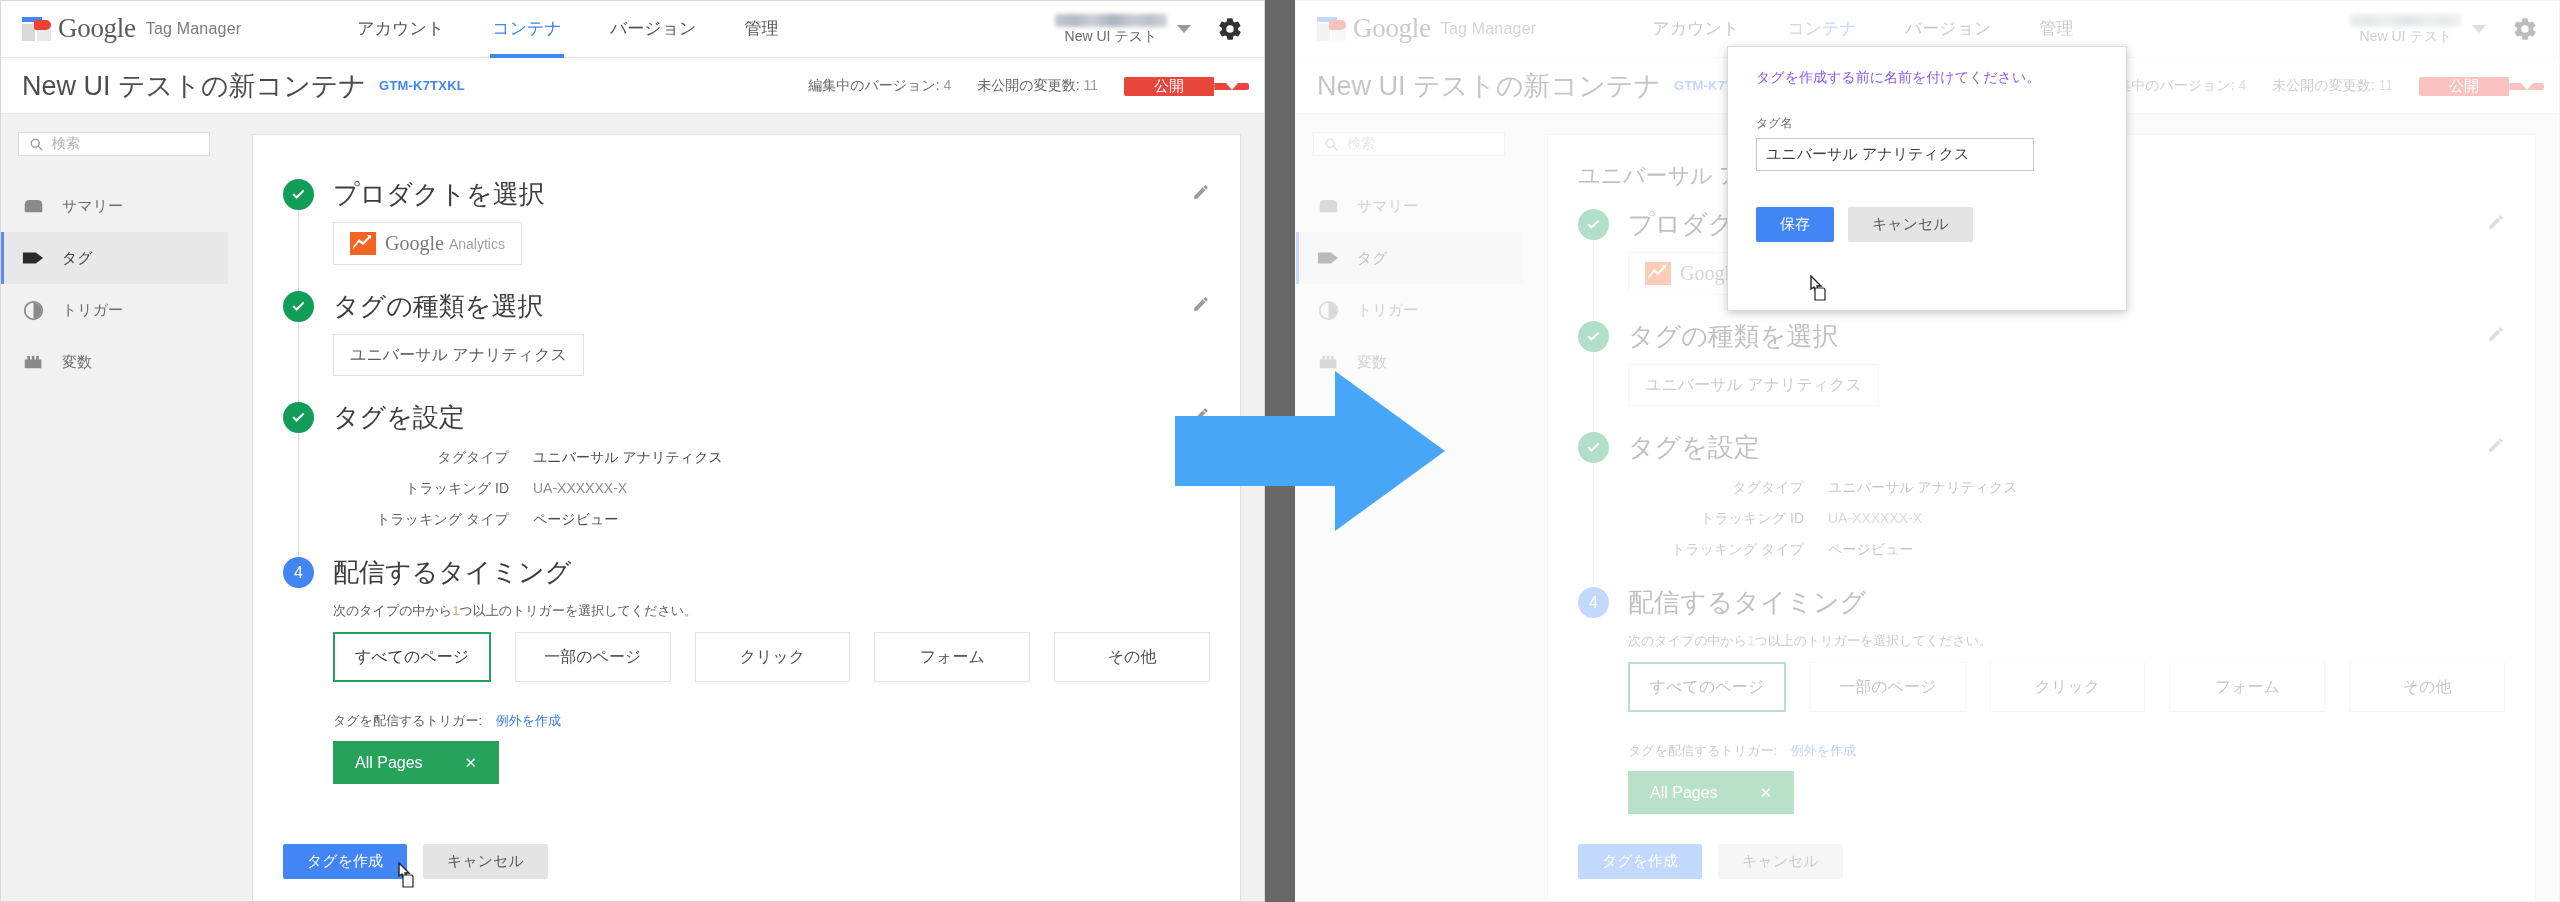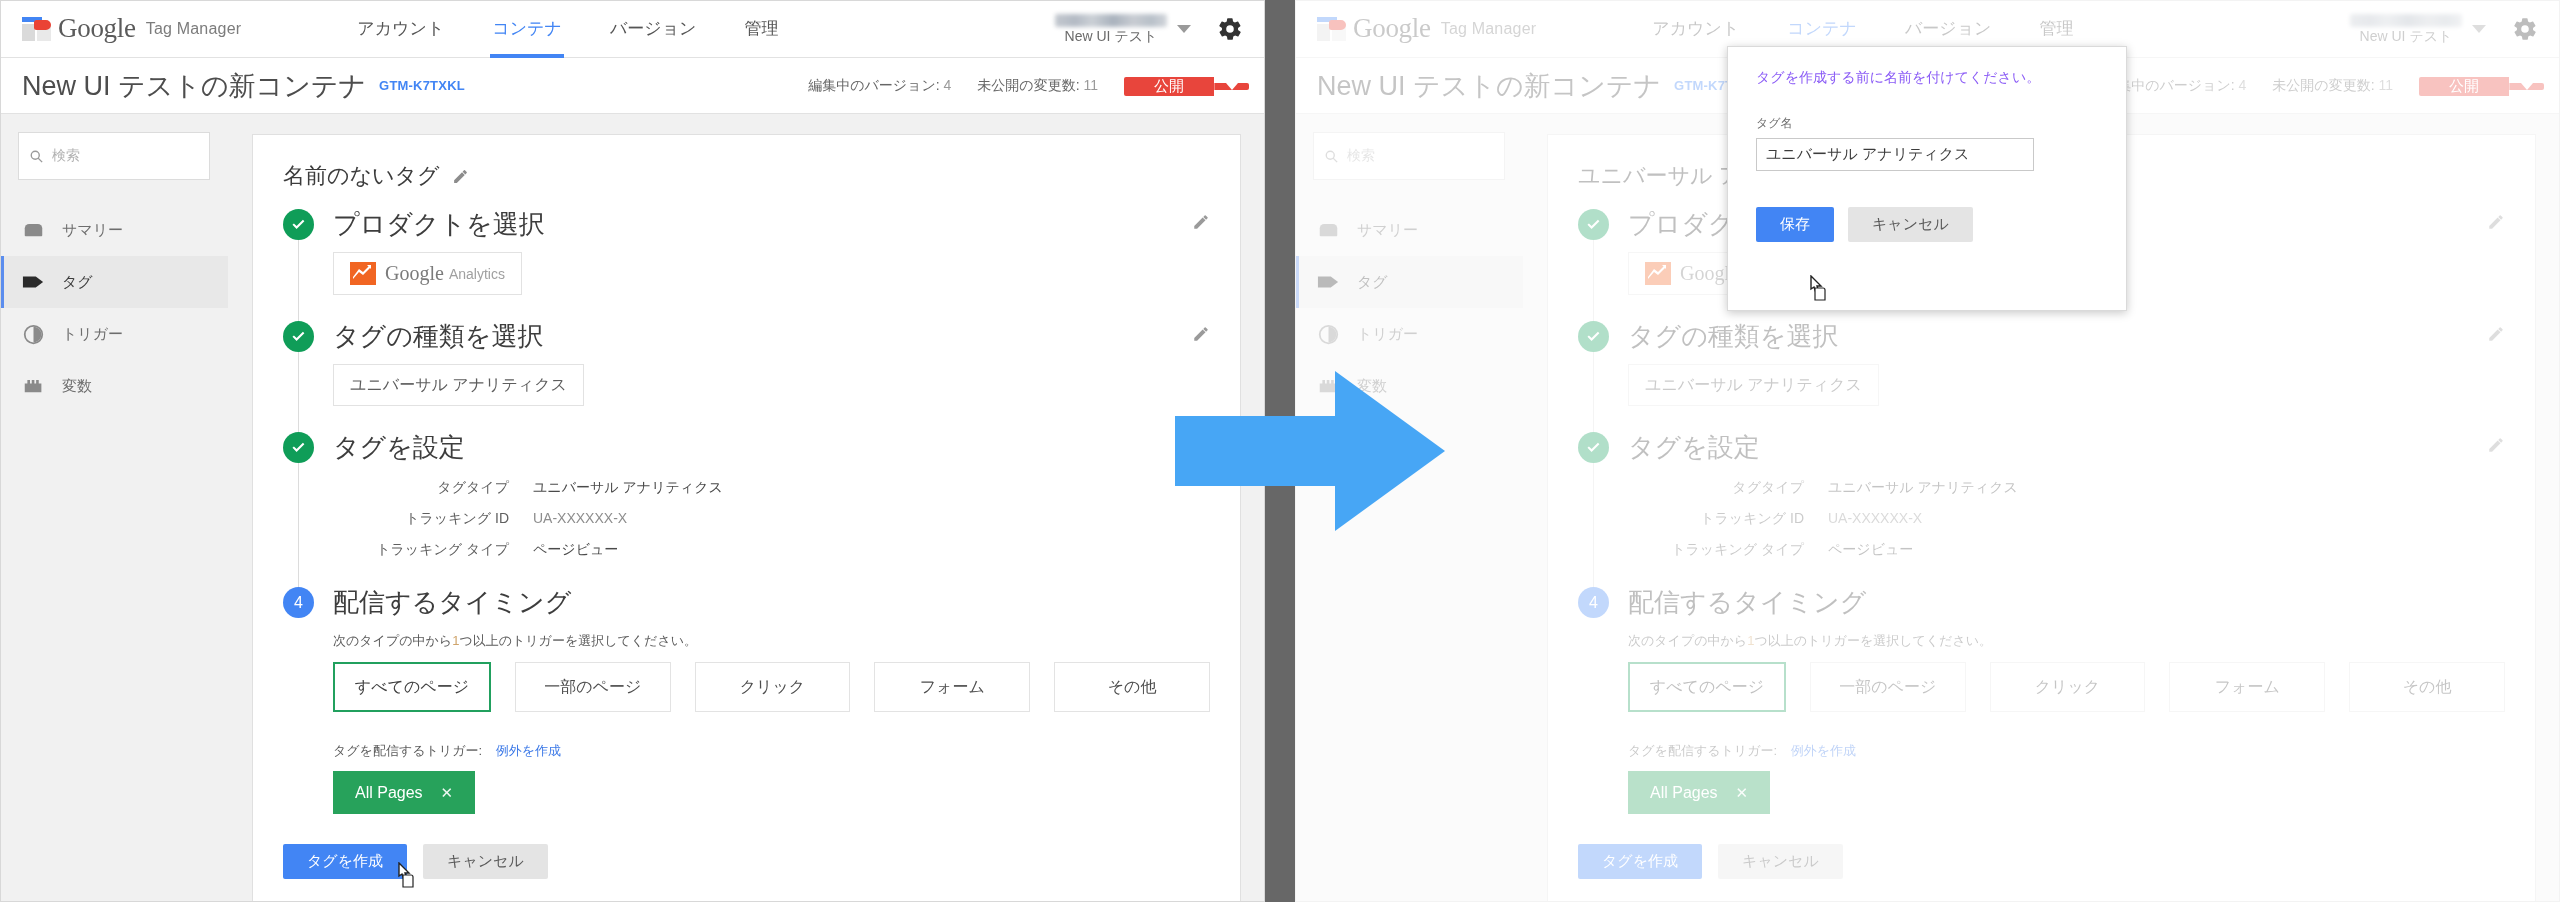--- a/index.html
+++ b/index.html
@@ -190,21 +190,21 @@
   }
   .sidebar {
     width: 228px;
     flex: none;
     background: #f1f1f1;
     padding-top: 18px;
     box-sizing: border-box;
   }
   .search-box {
     margin: 0 18px 0 18px;
-    height: 48px;
+    height: 24px;
     background: #fff;
     border: 1px solid #dcdcdc;
     display: flex; align-items: center;
     gap: 8px;
     padding: 0 10px;
     box-sizing: border-box;
     cursor: text;
   }
   .search-box .ph { font-size: 14px; color: #b2b2b2; }
   .side-list { margin-top: 24px; }
@@ -299,21 +299,21 @@
     box-sizing: border-box;
   }
   .trig-btn.selected { border: 2px solid #21a05e; color: #404040; }
   .fire-label { font-size: 13px; color: #5b5b5b; margin-bottom: 11px; }
   .fire-label .lnk { color: #3b78e7; margin-left: 10px; cursor: pointer; }
   .trigger-pill {
     display: inline-flex; align-items: center;
     background: #27a25b; color: #fff;
     height: 43px;
     padding: 0 22px;
-    gap: 18px;
+    gap: 42px;
     font-size: 16px;
     cursor: pointer;
   }
   .trigger-pill .x { font-size: 15px; opacity: .92; }
   .actions {
     position: absolute;
     left: 30px; bottom: 22px;
     display: flex; align-items: center; gap: 16px;
   }
   .btn {
@@ -473,28 +473,20 @@
               </svg>
             </span>
             <span>変数</span>
           </div>
         </div>
       </div>
 
       <div class="main-col">
         <div class="card">
 
-          <div class="tag-title-row">
-            <span class="tag-title">名前のないタグ</span>
-            <span class="pencil">
-              <svg width="17" height="17" viewBox="0 0 24 24" aria-hidden="true">
-                  <path fill="#8c8c8c" d="M3 17.2V21h3.8L18 9.8 14.2 6zM20.7 7.1a1 1 0 0 0 0-1.4l-2.4-2.4a1 1 0 0 0-1.4 0L15 5.2 18.8 9z"></path>
-                </svg>
-            </span>
-          </div>
 
           <div class="steps">
 
             <div class="step">
               <span class="step-rail"></span>
               <span class="step-bullet done">
                 <svg width="19" height="19" viewBox="0 0 24 24" aria-hidden="true">
                     <path fill="#fff" d="M9.6 17.6 4.4 12.4l1.8-1.8 3.4 3.4 8-8 1.8 1.8z"></path>
                   </svg>
               </span>

